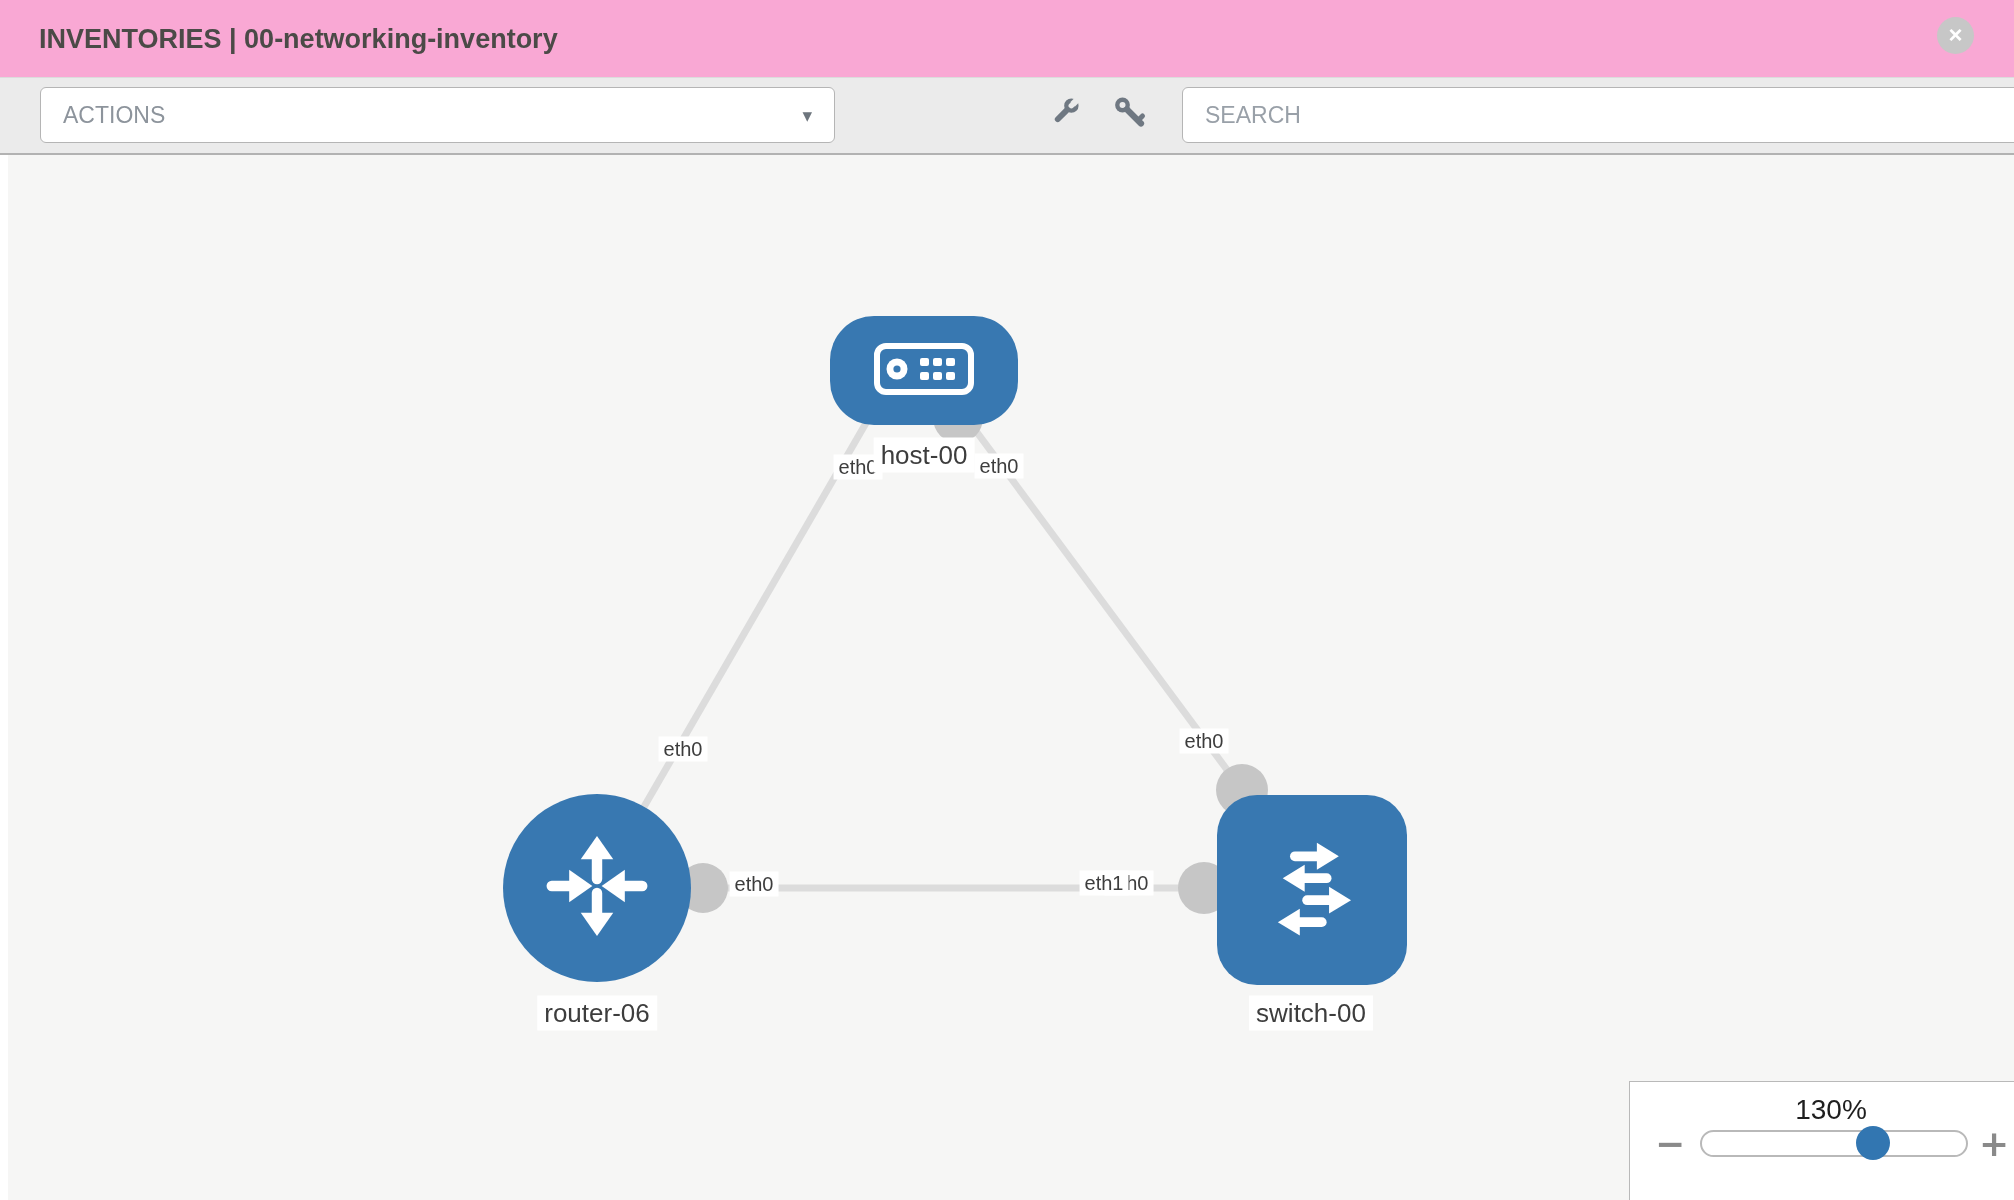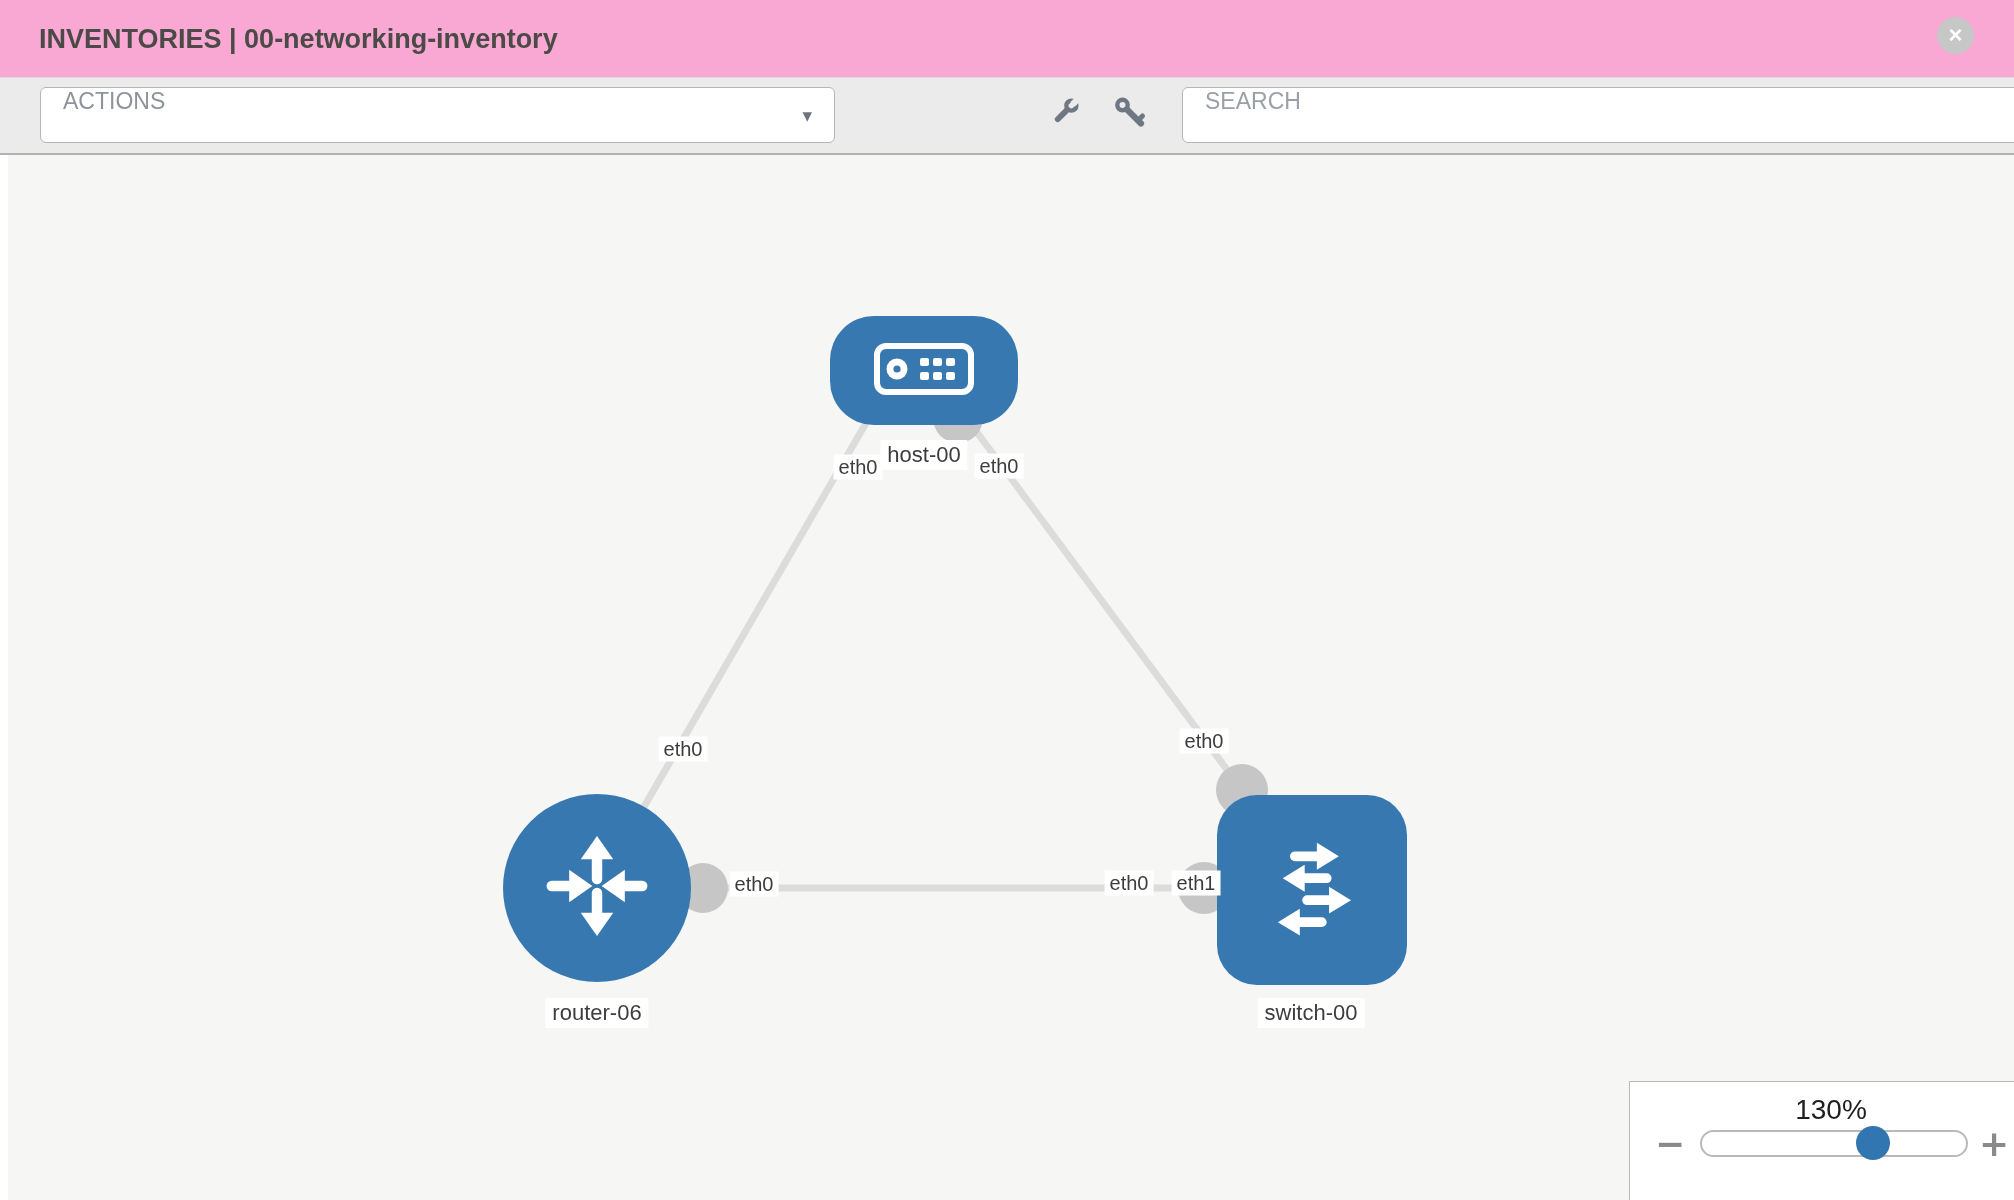--- a/index.html
+++ b/index.html
@@ -11,21 +11,21 @@
   .hdr-title{position:absolute;left:39px;top:50%;transform:translateY(-50%);
              font-size:27px;font-weight:700;color:#4b4a47;white-space:nowrap;}
   .close-btn{position:absolute;left:1937px;top:17px;width:37px;height:37px;border-radius:50%;
              background:#c7c7c7;display:flex;align-items:center;justify-content:center;cursor:pointer;}
   .close-btn span{color:#fff;font-size:24px;font-weight:700;line-height:1;margin-top:-2px;}
 
   
   .toolbar{position:absolute;left:0;top:77px;width:2014px;height:78px;background:#ebebeb;
            border-top:1px solid #dcdcdc;border-bottom:2px solid #b2b2b2;box-sizing:border-box;}
   .select{position:absolute;top:9px;height:56px;background:#fff;border:1px solid #b5b5b5;
-          border-radius:6px;box-sizing:border-box;display:flex;
+          border-radius:6px;box-sizing:border-box;display:flex;align-items:center;
           padding:0 48px 0 22px;font-size:23px;color:#8d949c;cursor:pointer;}
   .select .caret{position:absolute;right:22px;top:50%;transform:translateY(-52%);
                  color:#6d757d;font-size:19px;font-family:"DejaVu Sans",sans-serif;}
   .sel-actions{left:40px;width:795px;}
   .sel-search{left:1182px;width:882px;color:#99a0a8;}
   .tool-btn{position:absolute;top:15px;width:42px;height:42px;display:flex;align-items:center;
             justify-content:center;cursor:pointer;}
   .btn-wrench{left:1044px;}
   .btn-key{left:1108px;}
 
@@ -34,21 +34,21 @@
   .links{position:absolute;left:0;top:0;}
   .links line{stroke:#dcdcdc;stroke-width:7;}
   .links circle{fill:#c6c6c6;}
 
   .node{position:absolute;background:#3878b1;display:flex;align-items:center;justify-content:center;cursor:pointer;}
   .node-host{left:822px;top:161px;width:188px;height:109px;border-radius:44px;}
   .node-router{left:495px;top:639px;width:188px;height:188px;border-radius:50%;}
   .node-switch{left:1209px;top:640px;width:190px;height:190px;border-radius:40px;}
 
   .nlabel{position:absolute;transform:translate(-50%,-50%);background:#fff;color:#3d3d3d;
-          font-size:22px;padding:2px 7px;white-space:nowrap;}
+          font-size:26px;padding:2px 7px;white-space:nowrap;}
   .ilabel{position:absolute;transform:translate(-50%,-50%);background:#fff;color:#3d3d3d;
           font-size:20px;padding:1px 5px;white-space:nowrap;}
 
   
   .zoom-panel{position:absolute;left:1621px;top:926px;width:430px;height:300px;background:#fff;
               border:1px solid #b9b9b9;}
   .zoom-level{position:absolute;left:131px;top:12px;width:140px;text-align:center;
               font-size:28px;color:#1e1e1e;}
   .zoom-minus,.zoom-plus{position:absolute;top:40px;width:32px;height:42px;display:flex;
               align-items:center;justify-content:center;font-size:36px;font-weight:700;color:#8a8a8a;
@@ -175,21 +175,21 @@
         </svg>
       </span>
     </div>
 
     <div class="ilabel" style="left:850px;top:312px;">eth0</div>
     <div class="ilabel" style="left:991px;top:311px;">eth0</div>
     <div class="ilabel" style="left:675px;top:594px;">eth0</div>
     <div class="ilabel" style="left:1196px;top:586px;">eth0</div>
     <div class="ilabel" style="left:746px;top:729px;">eth0</div>
     <div class="ilabel" style="left:1121px;top:728px;">eth0</div>
-    <div class="ilabel" style="left:1188px;top:728px;">eth1</div>
+    <div class="ilabel" style="left:1096px;top:728px;">eth1</div>
 
     <div class="nlabel" style="left:916px;top:300px;">host-00</div>
     <div class="nlabel" style="left:589px;top:858px;">router-06</div>
     <div class="nlabel" style="left:1303px;top:858px;">switch-00</div>
 
     <div class="zoom-panel">
       <div class="zoom-level">130%</div>
       <div class="zoom-minus">
         <span>−</span>
       </div>

